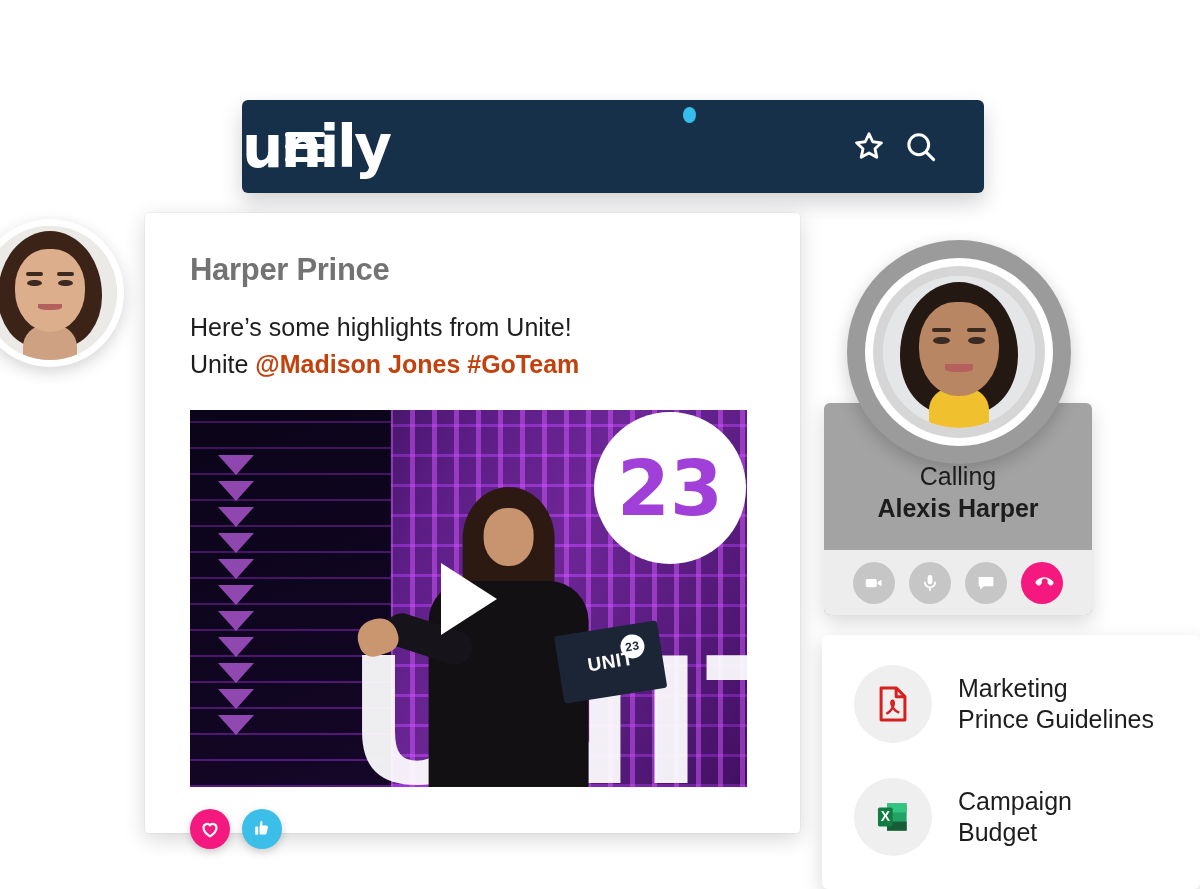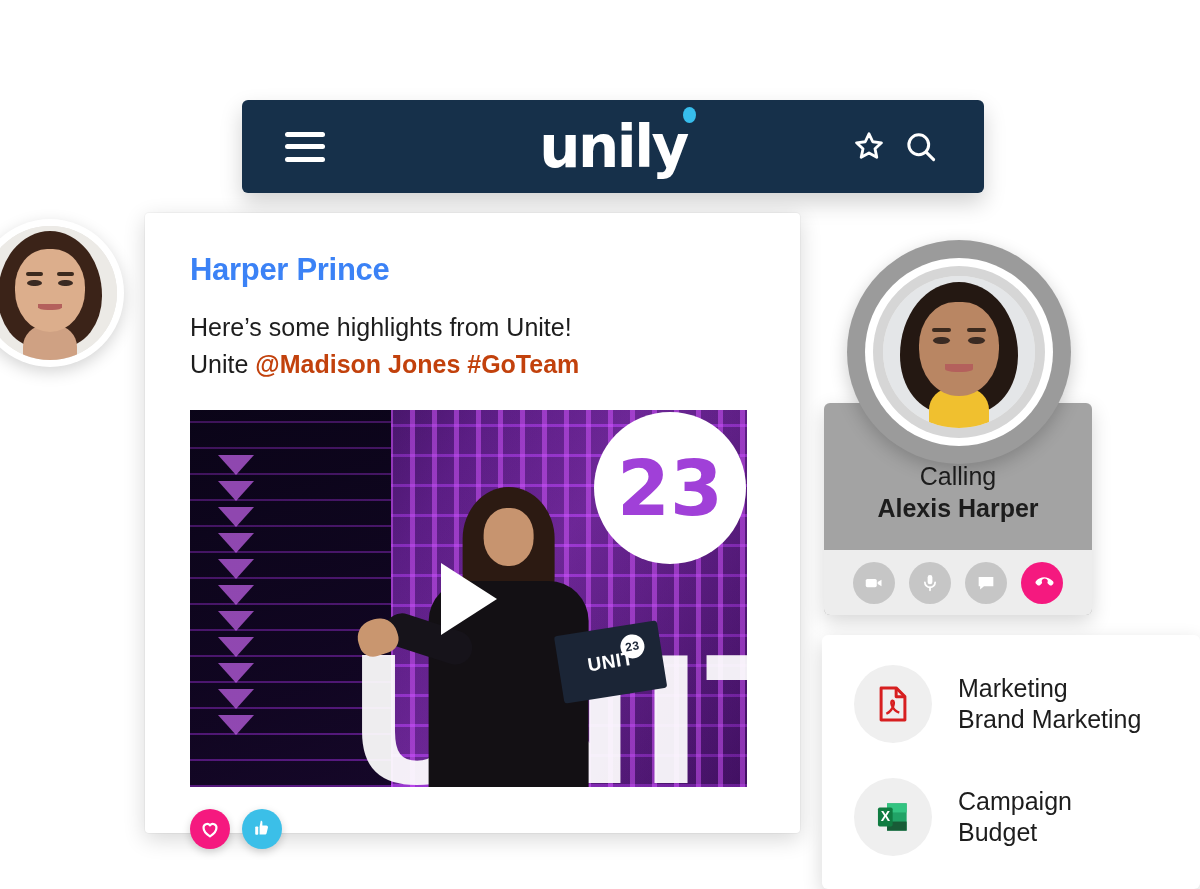--- a/index.html
+++ b/index.html
@@ -103,21 +103,20 @@
     display: block;
     height: 5px;
     border-radius: 3px;
     background: #ffffff;
   }
   #nav-logo {
     position: absolute;
     left: 0; right: 0;
     top: 50%;
     transform: translateY(-50%);
-    text-align: center;
     pointer-events: none;
   }
   #nav-logo .word {
     display: inline-block;
     position: relative;
     color: #ffffff;
     font-family: "DejaVu Sans", sans-serif;
     font-size: 58px;
     font-weight: bold;
     letter-spacing: -2.5px;
@@ -158,21 +157,21 @@
     width: 655px;
     height: 620px;
     background: #ffffff;
     border-radius: 4px;
     box-shadow: 0 6px 22px rgba(0,0,0,0.16), 0 0 0 1px rgba(0,0,0,0.03);
   }
   #post-author {
     position: absolute;
     left: 45px;
     top: 39px;
-    color: #3b82f6;
+    color: #737373;
     font-size: 31px;
     font-weight: bold;
     letter-spacing: -0.3px;
   }
   #post-body {
     position: absolute;
     left: 45px;
     top: 96px;
     width: 580px;
     color: #1d1d1d;
@@ -697,21 +696,21 @@
     <div class="file-row r1">
       <div class="file-icon-circle">
         <svg width="42" height="42" viewBox="0 0 24 24" fill="none" stroke="#d71f20" stroke-width="1.7" stroke-linejoin="round">
           <path d="M5.2 2.8h8.6l5 5v13.4H5.2z"></path>
           <path d="M13.8 2.8v5h5"></path>
           <path d="M8.2 17.6c2-1 3.3-2.6 4-4.6.5-1.5.4-2.8-.4-2.9-.8-.1-1 1.2-.5 2.6.7 2 2.3 3.6 4.3 4.2" stroke-width="1.35"></path>
         </svg>
       </div>
       <div class="file-name">
         <span>Marketing</span><br>
-        <span>Brand Marketing</span>
+        <span>Prince Guidelines</span>
       </div>
     </div>
 
     <div class="file-row r2">
       <div class="file-icon-circle">
         <svg width="42" height="42" viewBox="0 0 24 24">
           <rect x="8.6" y="4.2" width="11.2" height="15.6" fill="#21a366"></rect>
           <rect x="8.6" y="4.2" width="11.2" height="5.2" fill="#33c481"></rect>
           <rect x="8.6" y="14.6" width="11.2" height="5.2" fill="#185c37"></rect>
           <rect x="3.4" y="6.6" width="8.4" height="10.8" rx="1" fill="#107c41"></rect>

